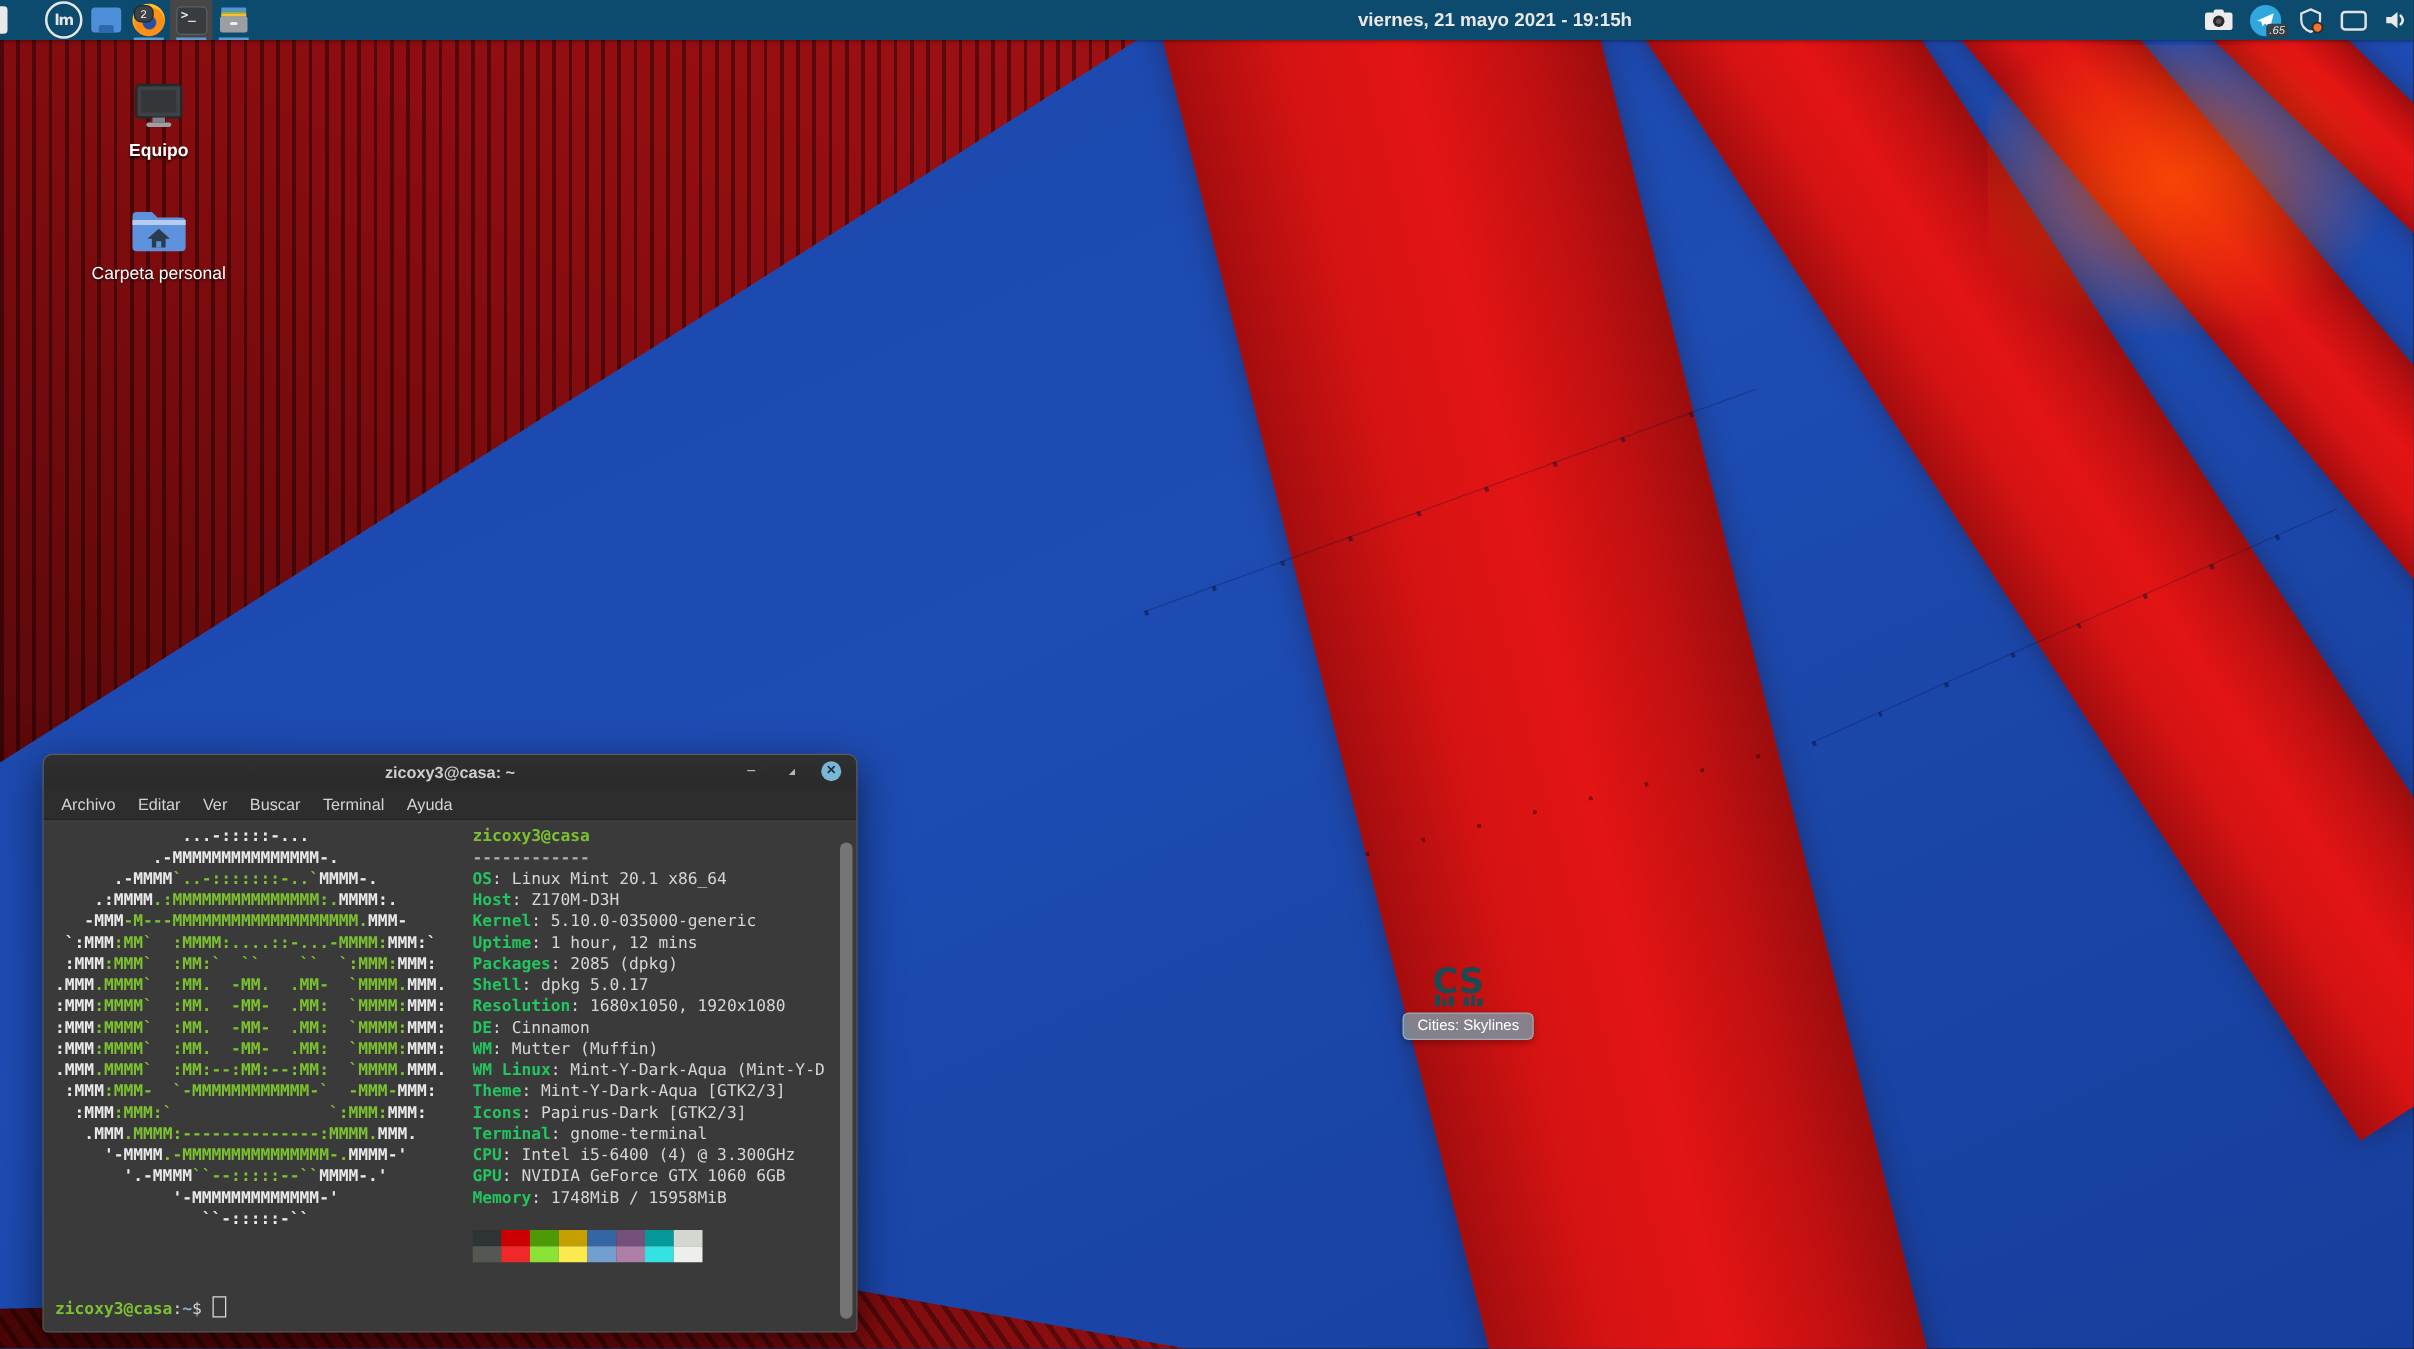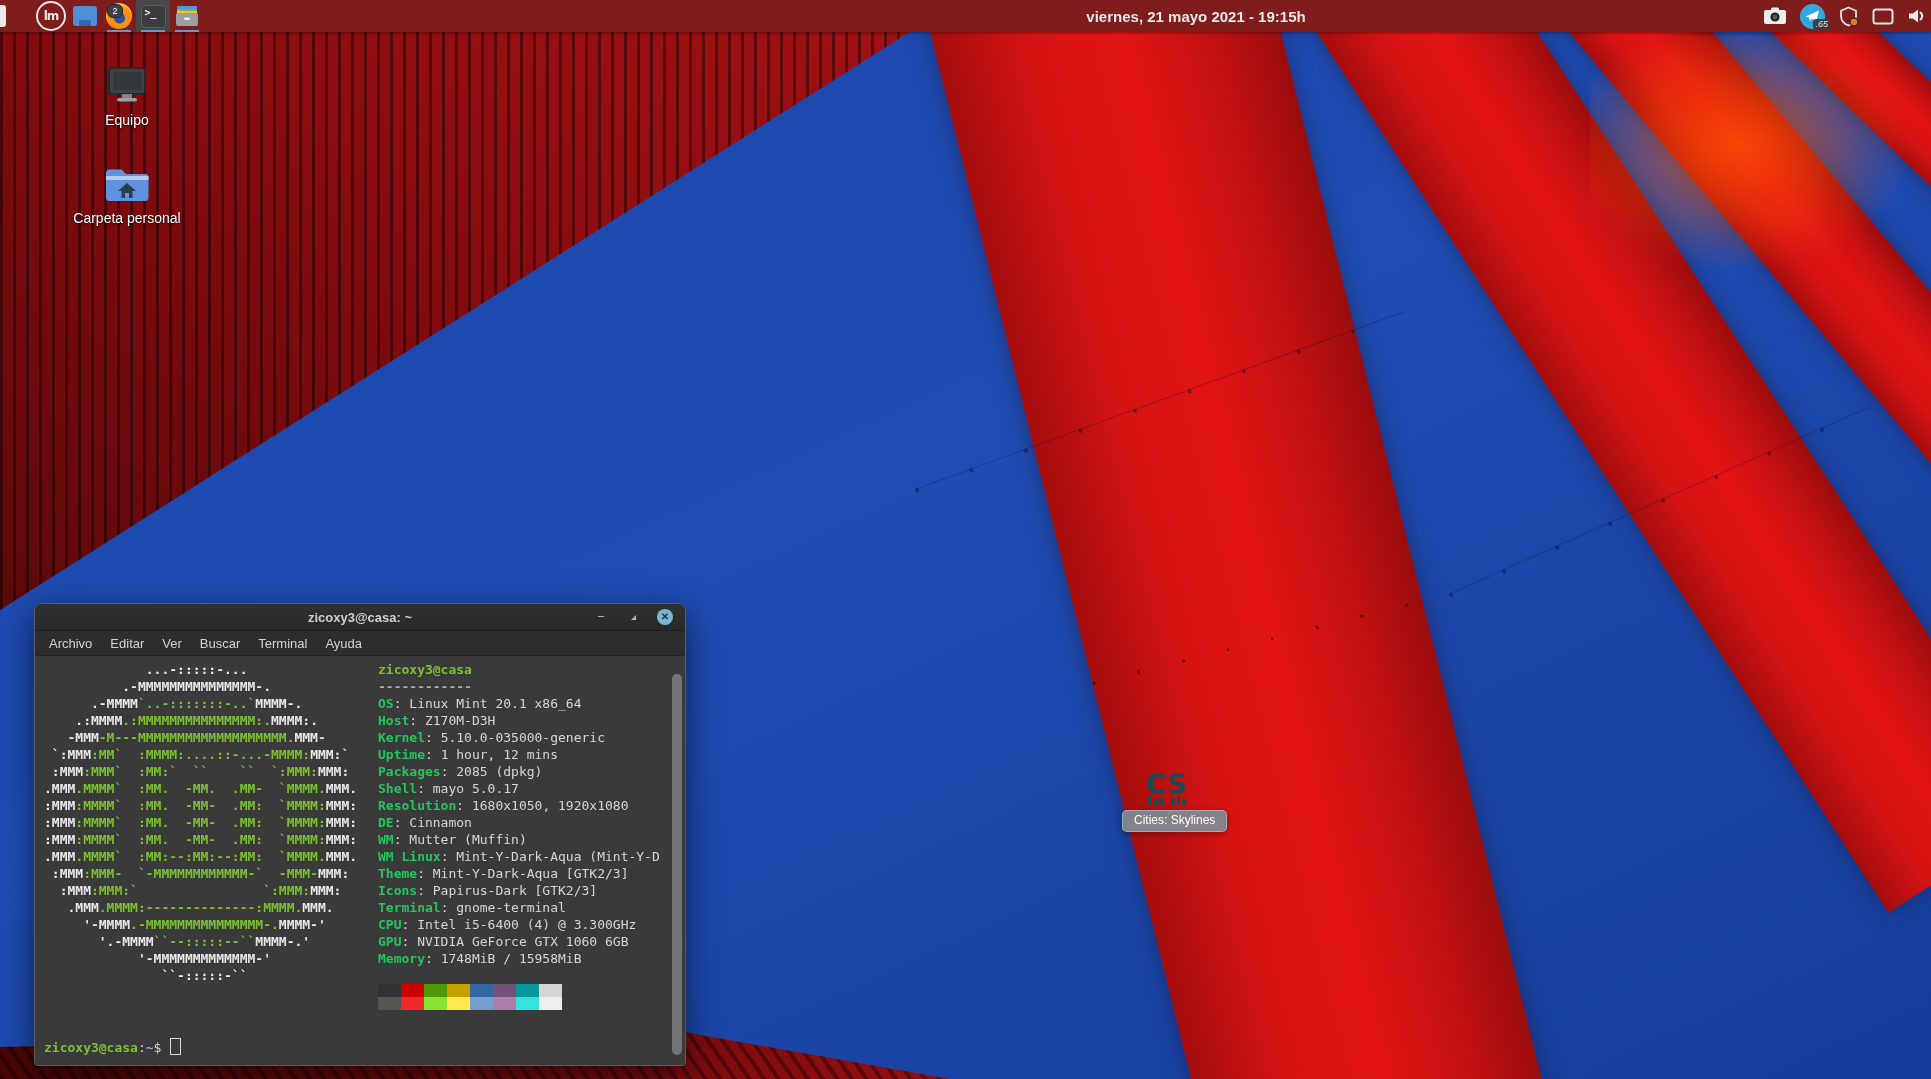--- a/index.html
+++ b/index.html
@@ -33,30 +33,30 @@
   .seam{position:absolute;height:3px;border-top:1px solid rgba(10,18,60,.28);
     background:repeating-linear-gradient(90deg,rgba(10,16,50,.5) 0 3px,transparent 3px 58px);}
   #seam1{left:900px;top:400px;width:520px;transform:rotate(-20deg);}
   #seam2{left:1430px;top:500px;width:460px;transform:rotate(-24deg);}
 
   
   .desk-icon{position:absolute;width:124px;display:flex;flex-direction:column;
     align-items:center;gap:6px;cursor:default;}
   .desk-icon .label{font-size:14px;color:#fff;text-shadow:0 1px 2px rgba(0,0,0,.85);
     white-space:nowrap;}
-  #icon-equipo{left:65px;top:66px;}
+  #icon-equipo{left:65px;top:66px;font-weight:bold;}
   #icon-home{left:65px;top:166px;}
   #icon-cs{left:1123px;top:768px;width:90px;}
   #cs-tooltip{position:absolute;left:1122px;top:810px;padding:2px 11px 4px 11px;
     background:rgba(128,139,150,.92);border:1px solid rgba(170,180,190,.8);
     border-radius:5px;color:#fff;font-size:12px;white-space:nowrap;
     box-shadow:0 2px 6px rgba(0,0,0,.3);}
 
   
-  #panel{position:absolute;left:0;top:0;right:0;height:32px;background:#7f1d1d;
+  #panel{position:absolute;left:0;top:0;right:0;height:32px;background:#0c4a6e;
     display:flex;align-items:flex-end;z-index:50;box-shadow:0 1px 3px rgba(0,0,0,.4);}
   #panel-left{display:flex;align-items:center;height:100%;}
   .panel-btn{width:34px;height:32px;display:flex;align-items:center;justify-content:center;
     position:relative;}
   .panel-btn.open::after{content:"";position:absolute;left:5px;right:5px;bottom:0;height:2px;
     background:#5b9bd5;}
   .panel-btn.active{background:#474747;}
   #edge-sliver{position:absolute;left:-5px;top:5px;width:11px;height:22px;background:#e9e9e9;
     border-radius:3px;}
   #mint-logo{width:26px;height:26px;border:2px solid #e6e6e6;border-radius:50%;
@@ -205,21 +205,21 @@
       <pre id="ascii-art"><div><span class="w">             ...-:::::-...</span></div><div><span class="w">          .-MMMMMMMMMMMMMMM-.</span></div><div><span class="w">      .-MMMM</span><span class="g">`..-:::::::-..`</span><span class="w">MMMM-.</span></div><div><span class="w">    .:MMMM</span><span class="g">.:MMMMMMMMMMMMMMM:.</span><span class="w">MMMM:.</span></div><div><span class="w">   -MMM</span><span class="g">-M---MMMMMMMMMMMMMMMMMMM.</span><span class="w">MMM-</span></div><div><span class="w"> `:MMM</span><span class="g">:MM`  :MMMM:....::-...-MMMM:</span><span class="w">MMM:`</span></div><div><span class="w"> :MMM</span><span class="g">:MMM`  :MM:`  ``    ``  `:MMM:</span><span class="w">MMM:</span></div><div><span class="w">.MMM</span><span class="g">.MMMM`  :MM.  -MM.  .MM-  `MMMM.</span><span class="w">MMM.</span></div><div><span class="w">:MMM</span><span class="g">:MMMM`  :MM.  -MM-  .MM:  `MMMM:</span><span class="w">MMM:</span></div><div><span class="w">:MMM</span><span class="g">:MMMM`  :MM.  -MM-  .MM:  `MMMM:</span><span class="w">MMM:</span></div><div><span class="w">:MMM</span><span class="g">:MMMM`  :MM.  -MM-  .MM:  `MMMM:</span><span class="w">MMM:</span></div><div><span class="w">.MMM</span><span class="g">.MMMM`  :MM:--:MM:--:MM:  `MMMM.</span><span class="w">MMM.</span></div><div><span class="w"> :MMM</span><span class="g">:MMM-  `-MMMMMMMMMMMM-`  -MMM-</span><span class="w">MMM:</span></div><div><span class="w">  :MMM</span><span class="g">:MMM:`                `:MMM:</span><span class="w">MMM:</span></div><div><span class="w">   .MMM</span><span class="g">.MMMM:--------------:MMMM.</span><span class="w">MMM.</span></div><div><span class="w">     '-MMMM</span><span class="g">.-MMMMMMMMMMMMMMM-.</span><span class="w">MMMM-'</span></div><div><span class="w">       '.-MMMM</span><span class="g">``--:::::--``</span><span class="w">MMMM-.'</span></div><div><span class="w">            '-MMMMMMMMMMMMM-'</span></div><div><span class="w">               ``-:::::-``</span></div></pre>
       <div id="nf-info">
         <div id="nf-user">zicoxy3@casa</div>
         <div id="nf-sep">------------</div>
         <div id="nf-rows">
             <div class="nf-row"><span class="lbl">OS</span><span class="c">: </span><span class="val">Linux Mint 20.1 x86_64</span></div>
             <div class="nf-row"><span class="lbl">Host</span><span class="c">: </span><span class="val">Z170M-D3H</span></div>
             <div class="nf-row"><span class="lbl">Kernel</span><span class="c">: </span><span class="val">5.10.0-035000-generic</span></div>
             <div class="nf-row"><span class="lbl">Uptime</span><span class="c">: </span><span class="val">1 hour, 12 mins</span></div>
             <div class="nf-row"><span class="lbl">Packages</span><span class="c">: </span><span class="val">2085 (dpkg)</span></div>
-            <div class="nf-row"><span class="lbl">Shell</span><span class="c">: </span><span class="val">mayo 5.0.17</span></div>
+            <div class="nf-row"><span class="lbl">Shell</span><span class="c">: </span><span class="val">dpkg 5.0.17</span></div>
             <div class="nf-row"><span class="lbl">Resolution</span><span class="c">: </span><span class="val">1680x1050, 1920x1080</span></div>
             <div class="nf-row"><span class="lbl">DE</span><span class="c">: </span><span class="val">Cinnamon</span></div>
             <div class="nf-row"><span class="lbl">WM</span><span class="c">: </span><span class="val">Mutter (Muffin)</span></div>
             <div class="nf-row"><span class="lbl">WM Linux</span><span class="c">: </span><span class="val">Mint-Y-Dark-Aqua (Mint-Y-D</span></div>
             <div class="nf-row"><span class="lbl">Theme</span><span class="c">: </span><span class="val">Mint-Y-Dark-Aqua [GTK2/3]</span></div>
             <div class="nf-row"><span class="lbl">Icons</span><span class="c">: </span><span class="val">Papirus-Dark [GTK2/3]</span></div>
             <div class="nf-row"><span class="lbl">Terminal</span><span class="c">: </span><span class="val">gnome-terminal</span></div>
             <div class="nf-row"><span class="lbl">CPU</span><span class="c">: </span><span class="val">Intel i5-6400 (4) @ 3.300GHz</span></div>
             <div class="nf-row"><span class="lbl">GPU</span><span class="c">: </span><span class="val">NVIDIA GeForce GTX 1060 6GB</span></div>
             <div class="nf-row"><span class="lbl">Memory</span><span class="c">: </span><span class="val">1748MiB / 15958MiB</span></div>

